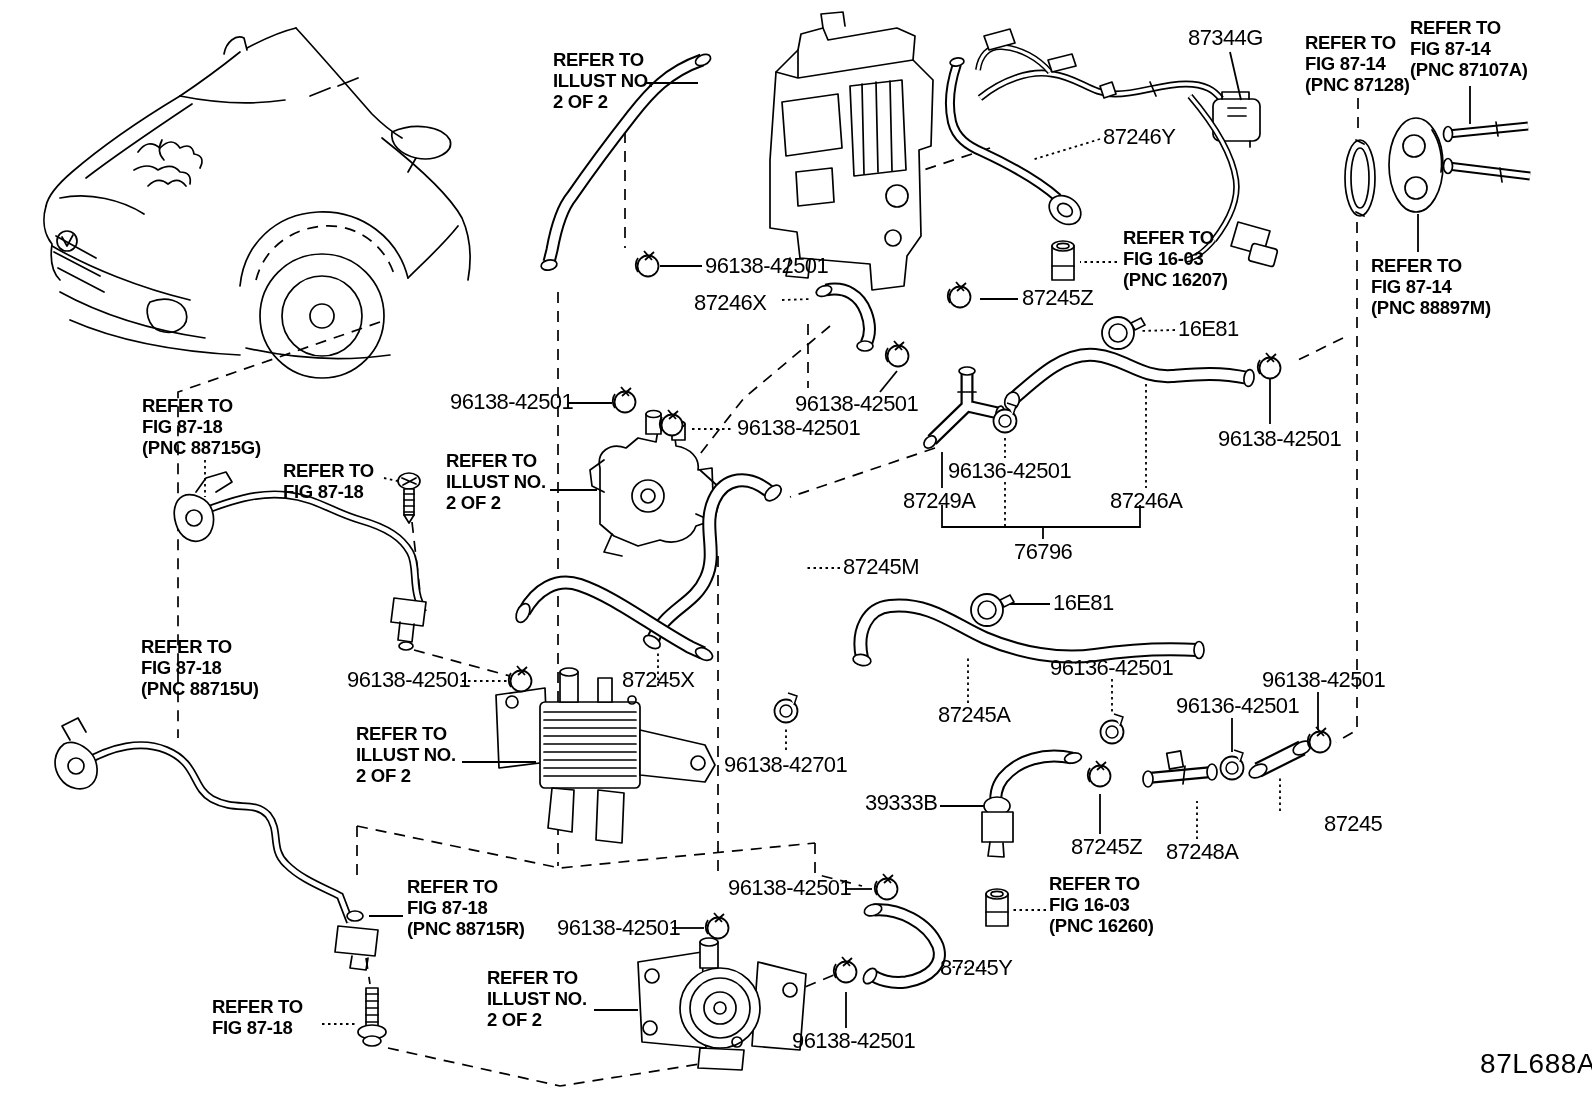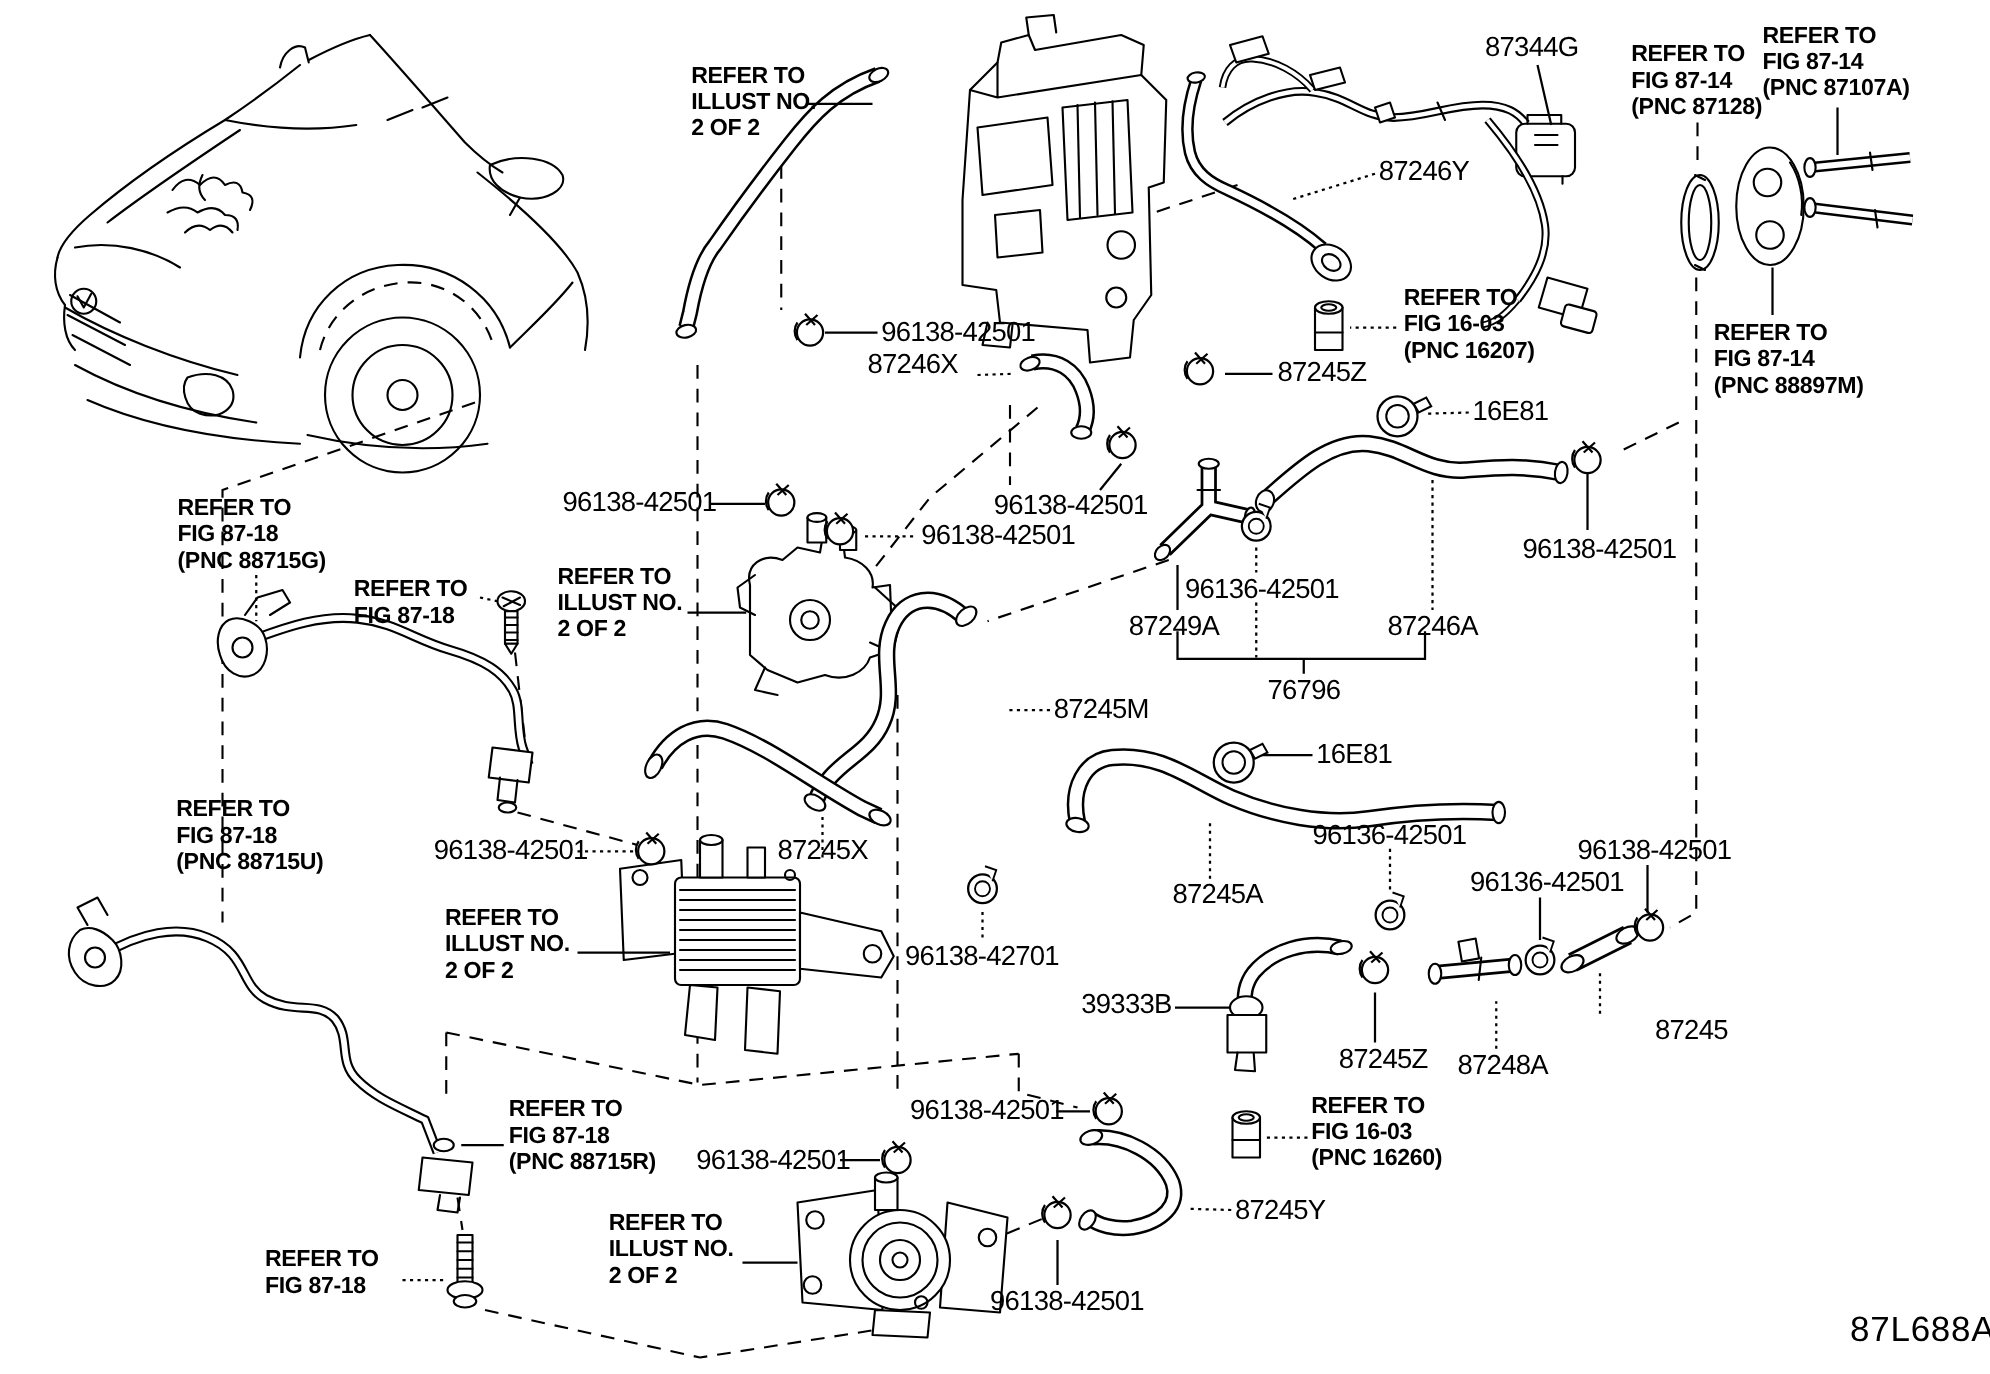--- a/index.html
+++ b/index.html
@@ -399,21 +399,21 @@
     <use href="#cS" x="1320" y="742"></use>
     <use href="#cS" x="521" y="681"></use>
     <use href="#cW" x="786" y="711"></use>
     <use href="#cS" x="718" y="928"></use>
     <use href="#cS" x="887" y="889"></use>
     <use href="#cS" x="846" y="972"></use>
   </g>
 </svg>
 
 <div class="lbl pn" style="left:705px;top:255px">96138-42501</div>
-<div class="lbl pn" style="left:694px;top:280px">87246X</div>
+<div class="lbl pn" style="left:694px;top:292px">87246X</div>
 <div class="lbl pn" style="left:1188px;top:27px">87344G</div>
 <div class="lbl pn" style="left:1103px;top:126px">87246Y</div>
 <div class="lbl pn" style="left:1022px;top:287px">87245Z</div>
 <div class="lbl pn" style="left:1178px;top:318px">16E81</div>
 <div class="lbl pn" style="left:450px;top:391px">96138-42501</div>
 <div class="lbl pn" style="left:737px;top:417px">96138-42501</div>
 <div class="lbl pn" style="left:795px;top:393px">96138-42501</div>
 <div class="lbl pn" style="left:948px;top:460px">96136-42501</div>
 <div class="lbl pn" style="left:903px;top:490px">87249A</div>
 <div class="lbl pn" style="left:1110px;top:490px">87246A</div>
@@ -427,21 +427,21 @@
 <div class="lbl pn" style="left:865px;top:792px">39333B</div>
 <div class="lbl pn" style="left:1071px;top:836px">87245Z</div>
 <div class="lbl pn" style="left:1166px;top:841px">87248A</div>
 <div class="lbl pn" style="left:1324px;top:813px">87245</div>
 <div class="lbl pn" style="left:1262px;top:669px">96138-42501</div>
 <div class="lbl pn" style="left:347px;top:669px">96138-42501</div>
 <div class="lbl pn" style="left:622px;top:669px">87245X</div>
 <div class="lbl pn" style="left:724px;top:754px">96138-42701</div>
 <div class="lbl pn" style="left:557px;top:917px">96138-42501</div>
 <div class="lbl pn" style="left:728px;top:877px">96138-42501</div>
-<div class="lbl pn" style="left:988px;top:957px">87245Y</div>
+<div class="lbl pn" style="left:940px;top:957px">87245Y</div>
 <div class="lbl pn" style="left:792px;top:1030px">96138-42501</div>
 
 <div class="lbl ref" style="left:553px;top:49px">REFER TO
 ILLUST NO.
 2 OF 2</div>
 <div class="lbl ref" style="left:1305px;top:32px">REFER TO
 FIG 87-14
 (PNC 87128)</div>
 <div class="lbl ref" style="left:1410px;top:17px">REFER TO
 FIG 87-14

